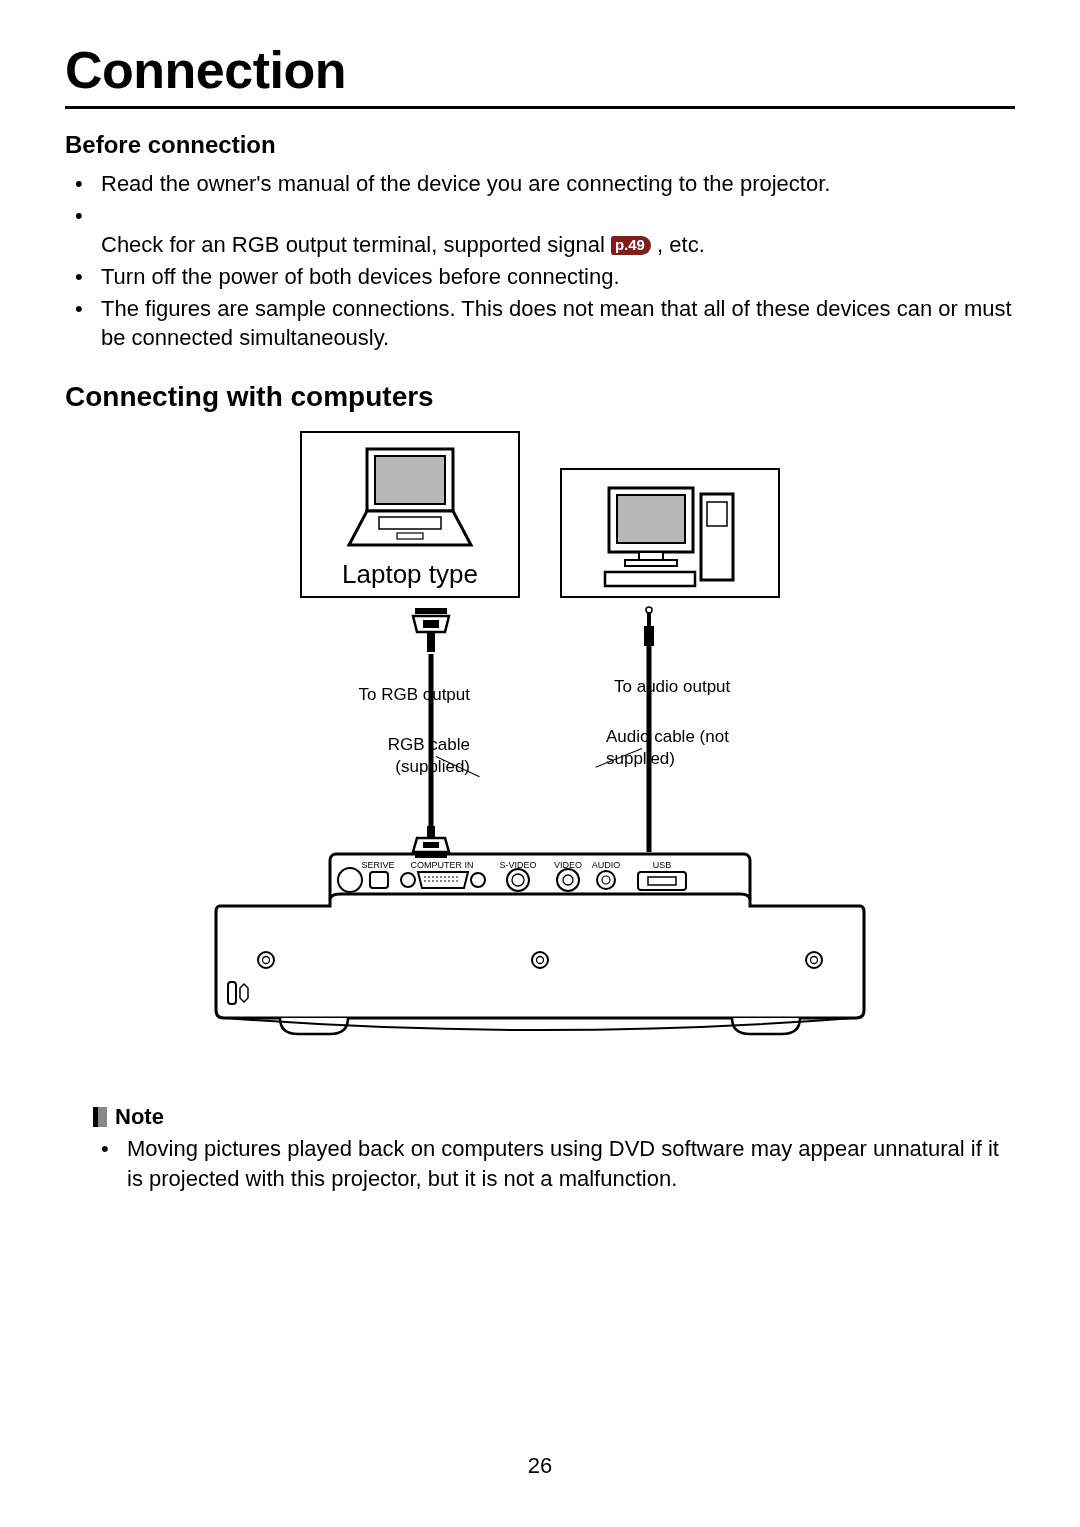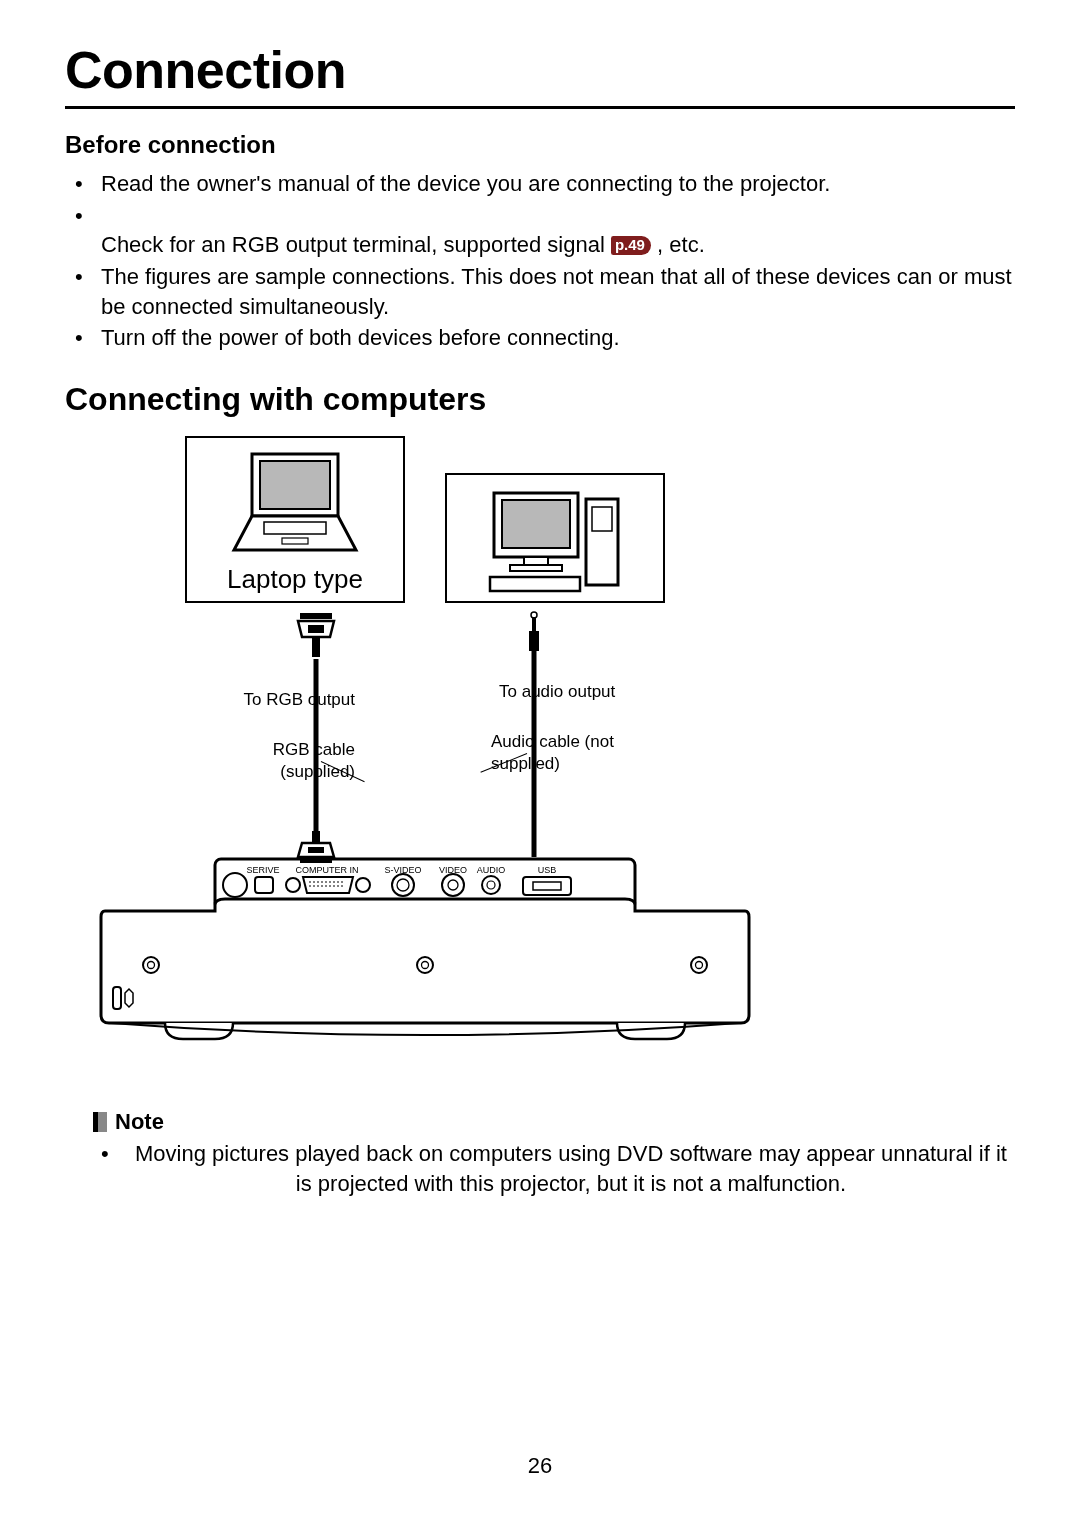--- a/index.html
+++ b/index.html
@@ -48,27 +48,27 @@
     background: #7f1d1d;
     color: #fff;
     font-size: 15px;
     font-weight: bold;
     padding: 1px 6px 1px 4px;
     border-radius: 3px 12px 12px 3px;
     vertical-align: 2px;
     line-height: 1.1;
   }
   .section2 {
-    font-size: 32px;
+    font-size: 28px;
     font-weight: bold;
     margin-bottom: 18px;
   }
   .diagram-wrap {
     display: flex;
-    justify-content: flex-start;
+    justify-content: center;
     margin-bottom: 50px;
   }
   .diagram {
     width: 720px;
   }
   .computers {
     display: flex;
     justify-content: center;
     gap: 40px;
     align-items: flex-end;
@@ -144,21 +144,20 @@
   .note-label { font-size: 22px; font-weight: bold; }
   .note-list {
     list-style: none;
     font-size: 22px;
     line-height: 1.35;
     padding-left: 28px;
   }
   .note-list li {
     position: relative;
     padding-left: 34px;
-    text-align: center;
   }
   .note-list li::before {
     content: "•";
     position: absolute;
     left: 8px;
   }
   .page-num {
     position: absolute;
     bottom: 48px;
     left: 0;
@@ -175,22 +174,22 @@
 <h2 class="subheading">Before connection</h2>
 
 <ul class="bullets">
   <li>Read the owner's manual of the device you are connecting to the projector.</li>
   <li>
     <br>
     <span>Check for an RGB output terminal, supported signal </span>
     <span class="pref">p.49</span>
     <span> , etc.</span>
   </li>
+  <li>Turn off the power of both devices before connecting.</li>
   <li>The figures are sample connections. This does not mean that all of these devices can or must be connected simultaneously.</li>
-  <li>Turn off the power of both devices before connecting.</li>
 </ul>
 
 <h2 class="section2">Connecting with computers</h2>
 
 <div class="diagram-wrap">
   <div class="diagram">
 
     <div class="computers">
       <div class="dev-box">
         <span class="laptop-ico">

